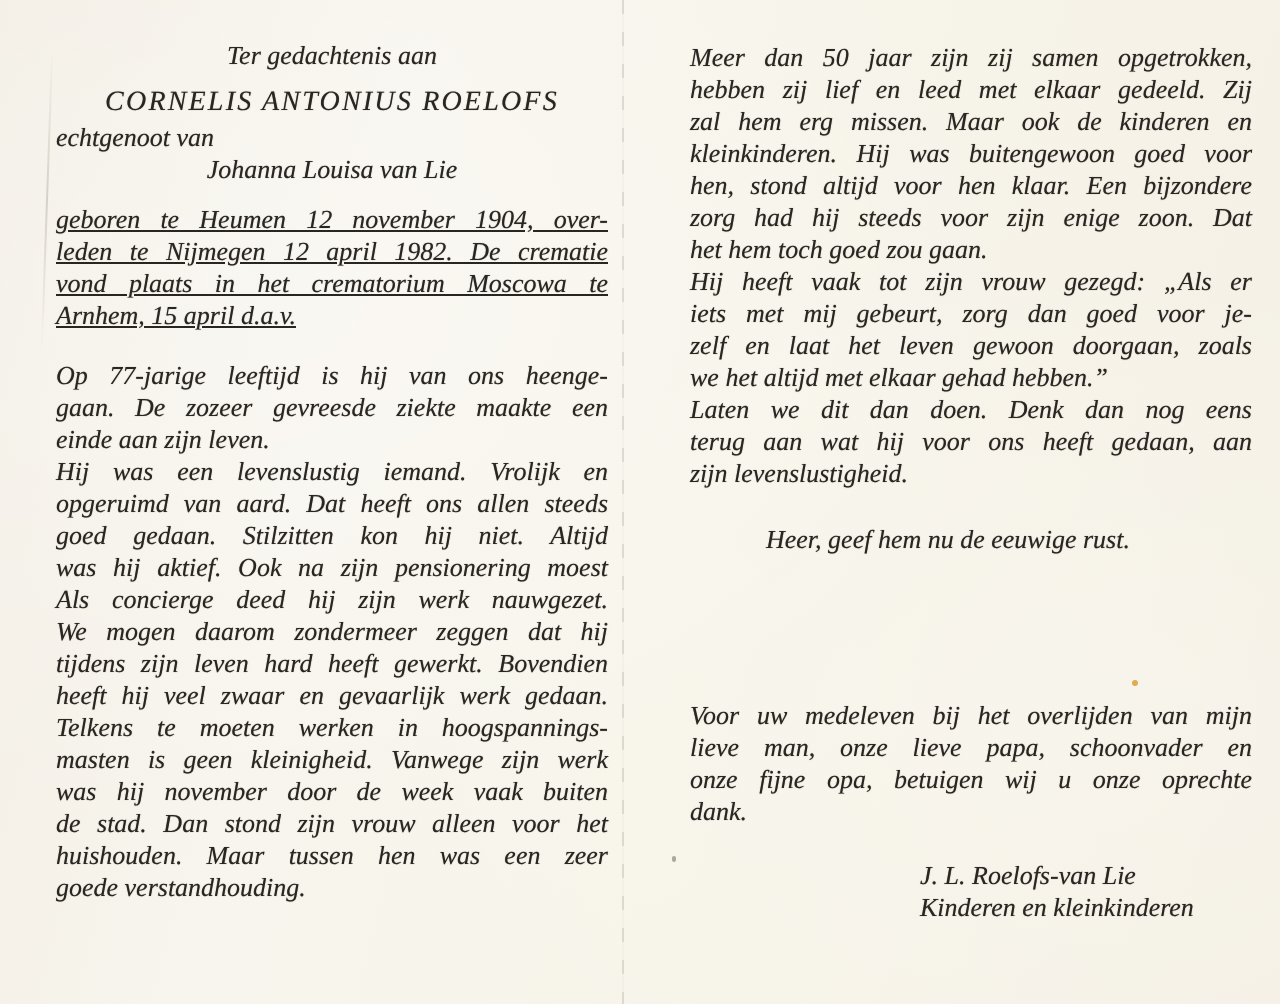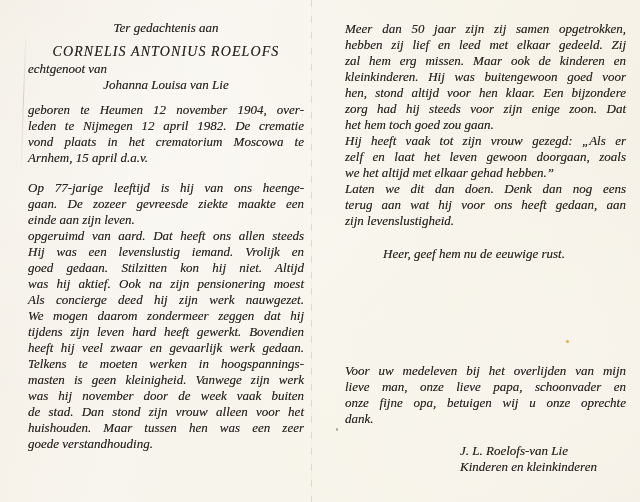--- a/index.html
+++ b/index.html
@@ -45,26 +45,26 @@
     margin-top: 7px;
     text-align: center;
     font-size: 14px;
     line-height: 17px;
     letter-spacing: 1.1px;
     white-space: nowrap;
   }
   .relation { margin-top: 1px; text-align: left; }
   .spouse   { text-align: center; }
 
-  .vitals { margin-top: 9px; }
+  .vitals { margin-top: 9px; text-decoration: underline; }
   .page-left .bodyblock { margin-top: 14px; }
   .page-right .bodyblock { margin-top: 0; }
 
   .prayer { margin-top: 17px; padding-left: 38px; font-style: italic; }
-  .thanks { margin-top: 101px; }
+  .thanks { margin-top: 72px; }
   .signature { margin-top: 16px; padding-left: 115px; }
 
   
   .fold {
     position: absolute;
     left: 311px; top: 0;
     width: 1px; height: 502px;
     background: repeating-linear-gradient(180deg,
       rgba(125,118,105,0.22) 0 7px,
       rgba(125,118,105,0.04) 7px 16px);
@@ -108,22 +108,22 @@
       <div class="jline">geboren te Heumen 12 november 1904, over-</div>
       <div class="jline">leden te Nijmegen 12 april 1982. De crematie</div>
       <div class="jline">vond plaats in het crematorium Moscowa te</div>
       <div class="jline pend">Arnhem, 15 april d.a.v.</div>
     </div>
 
     <div class="bodyblock">
       <div class="jline">Op 77-jarige leeftijd is hij van ons heenge-</div>
       <div class="jline">gaan. De zozeer gevreesde ziekte maakte een</div>
       <div class="jline pend">einde aan zijn leven.</div>
+      <div class="jline">Hij was een levenslustig iemand. Vrolijk en</div>
       <div class="jline">opgeruimd van aard. Dat heeft ons allen steeds</div>
-      <div class="jline">Hij was een levenslustig iemand. Vrolijk en</div>
       <div class="jline">goed gedaan. Stilzitten kon hij niet. Altijd</div>
       <div class="jline">was hij aktief. Ook na zijn pensionering moest</div>
       <div class="jline">Als concierge deed hij zijn werk nauwgezet.</div>
       <div class="jline">We mogen daarom zondermeer zeggen dat hij</div>
       <div class="jline">tijdens zijn leven hard heeft gewerkt. Bovendien</div>
       <div class="jline">heeft hij veel zwaar en gevaarlijk werk gedaan.</div>
       <div class="jline">Telkens te moeten werken in hoogspannings-</div>
       <div class="jline">masten is geen kleinigheid. Vanwege zijn werk</div>
       <div class="jline">was hij november door de week vaak buiten</div>
       <div class="jline">de stad. Dan stond zijn vrouw alleen voor het</div>
@@ -135,20 +135,21 @@
   <div class="page page-right">
     <div class="bodyblock">
       <div class="jline">Meer dan 50 jaar zijn zij samen opgetrokken,</div>
       <div class="jline">hebben zij lief en leed met elkaar gedeeld. Zij</div>
       <div class="jline">zal hem erg missen. Maar ook de kinderen en</div>
       <div class="jline">kleinkinderen. Hij was buitengewoon goed voor</div>
       <div class="jline">hen, stond altijd voor hen klaar. Een bijzondere</div>
       <div class="jline">zorg had hij steeds voor zijn enige zoon. Dat</div>
       <div class="jline pend">het hem toch goed zou gaan.</div>
       <div class="jline">Hij heeft vaak tot zijn vrouw gezegd: „Als er</div>
+      <div class="jline">iets met mij gebeurt, zorg dan goed voor je-</div>
       <div class="jline">zelf en laat het leven gewoon doorgaan, zoals</div>
       <div class="jline pend">we het altijd met elkaar gehad hebben.”</div>
       <div class="jline">Laten we dit dan doen. Denk dan nog eens</div>
       <div class="jline">terug aan wat hij voor ons heeft gedaan, aan</div>
       <div class="jline pend">zijn levenslustigheid.</div>
     </div>
 
     <div class="prayer">
       <div>Heer, geef hem nu de eeuwige rust.</div>
     </div>

